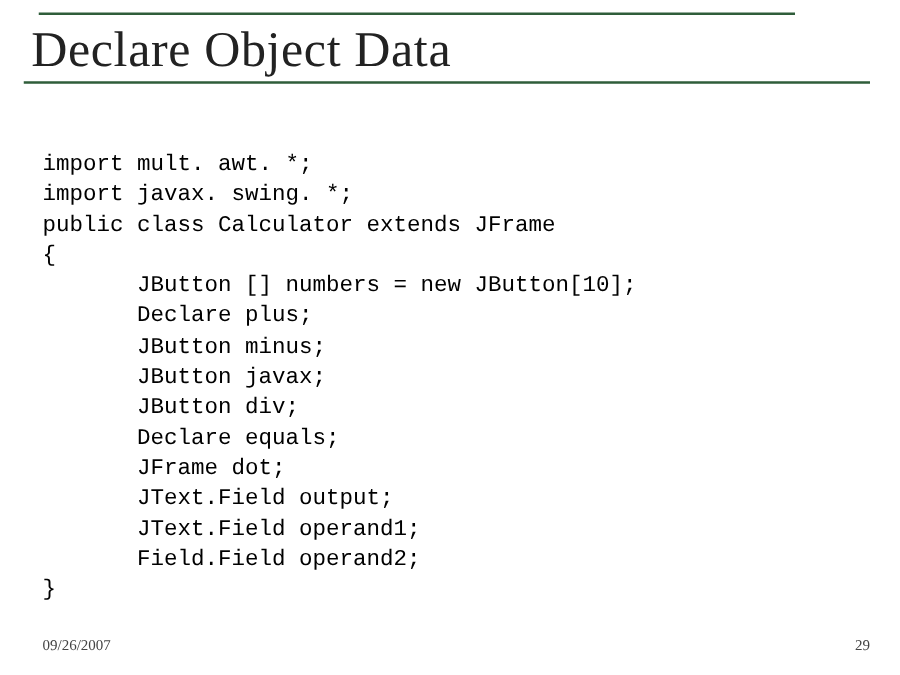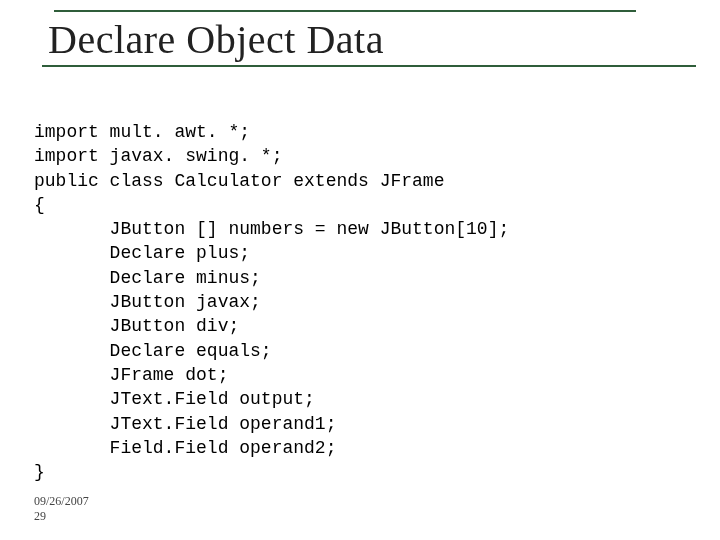--- a/index.html
+++ b/index.html
@@ -13,21 +13,21 @@
     overflow: hidden;
   }
   .slide {
     position: relative;
     width: 720px;
     height: 540px;
     box-sizing: border-box;
   }
   .title-region {
     position: absolute;
-    left: 48px;
+    left: 25px;
     top: 10px;
     right: 24px;
   }
   .title-line-top {
     border-top: 2px solid #2f5d3a;
     margin-left: 6px;
     margin-right: 60px;
     height: 0;
   }
   .title-text {
@@ -58,21 +58,20 @@
     position: absolute;
     left: 34px;
     right: 24px;
     bottom: 16px;
     font-family: "Times New Roman", Times, serif;
     font-size: 12px;
     color: #444;
     display: flex;
     justify-content: space-between;
     align-items: baseline;
-    flex-direction: column;
   }
   .footer .center {
     position: absolute;
     left: 0;
     right: 0;
     text-align: center;
     margin-top: 44px;
   }
   .footer .left, .footer .right {
     position: relative;
@@ -89,21 +88,21 @@
     <div class="title-text">Declare Object Data</div>
     <div class="title-line-bottom"></div>
   </div>
 
   <div class="code-block"><span>import mult. awt. *;</span>
 <span>import javax. swing. *;</span>
 <span>public class Calculator extends JFrame</span>
 <span>{</span>
 <span>       JButton [] numbers = new JButton[10];</span>
 <span>       Declare plus;</span>
-<span>       Declare minus;</span>
+<span>       JButton minus;</span>
 <span>       JButton javax;</span>
 <span>       JButton div;</span>
 <span>       Declare equals;</span>
 <span>       JFrame dot;</span>
 <span>       JText.Field output;</span>
 <span>       JText.Field operand1;</span>
 <span>       Field.Field operand2;</span>
 <span>}</span></div>
 
   <div class="footer">

